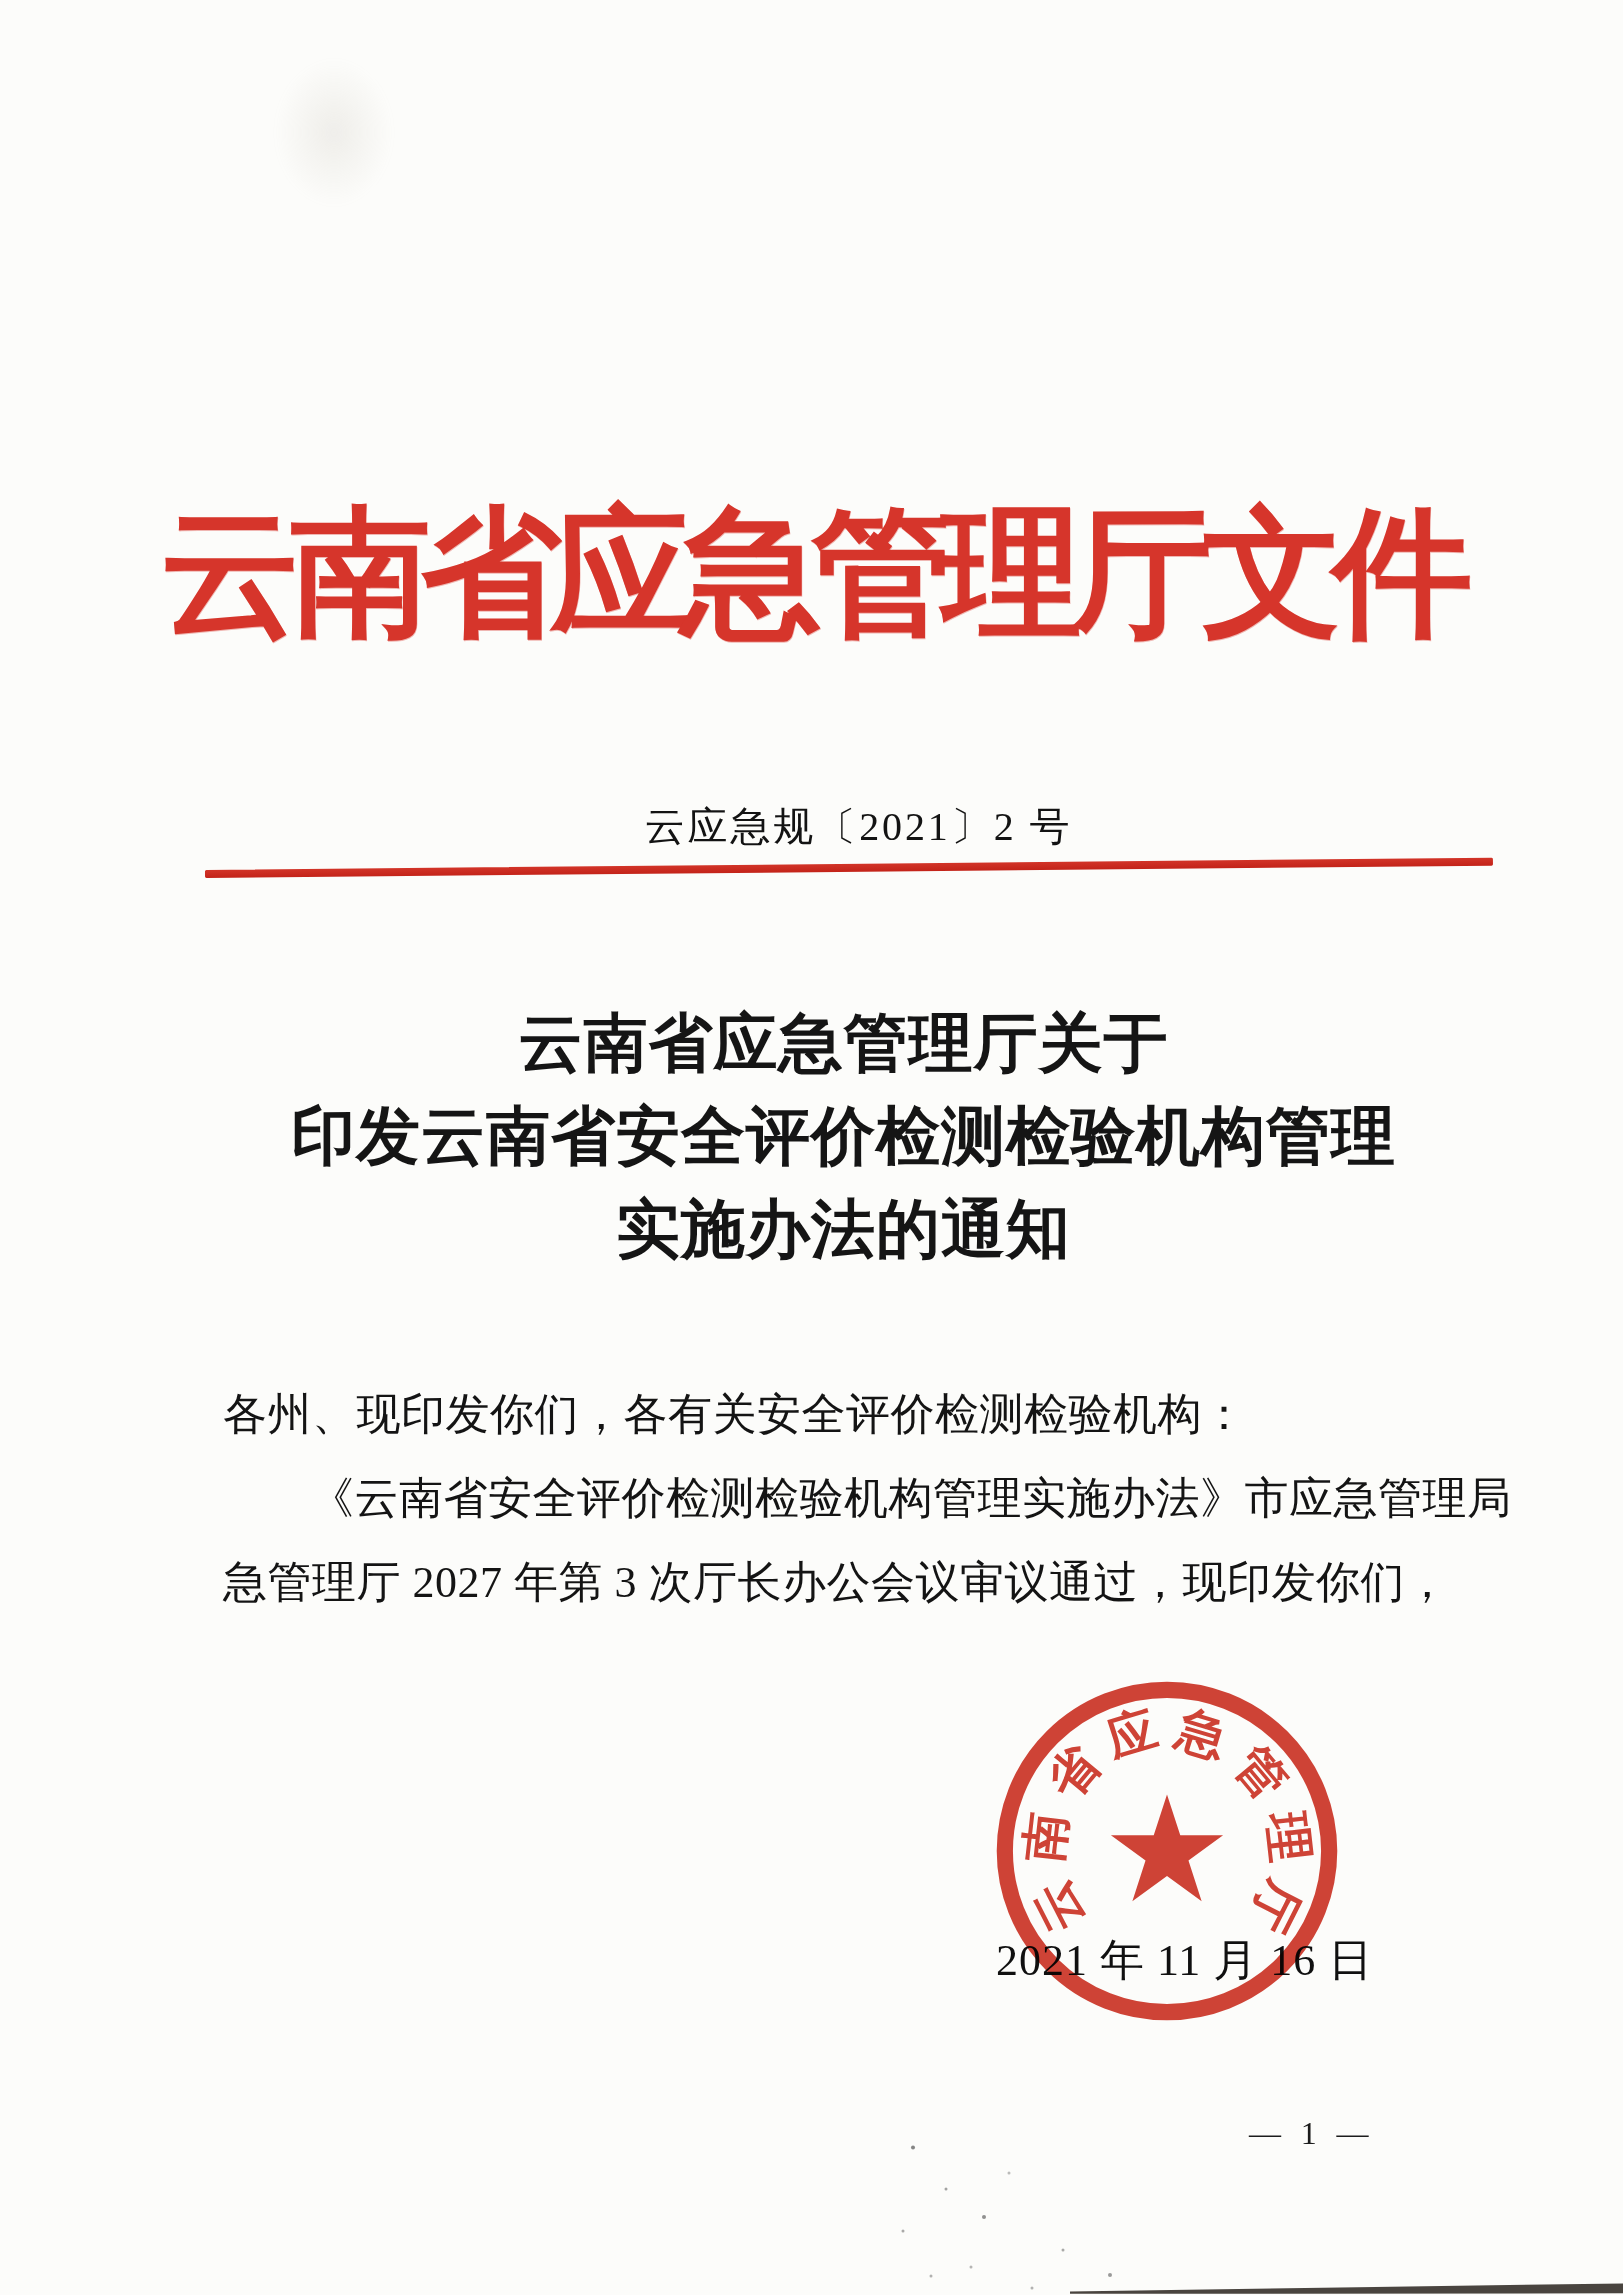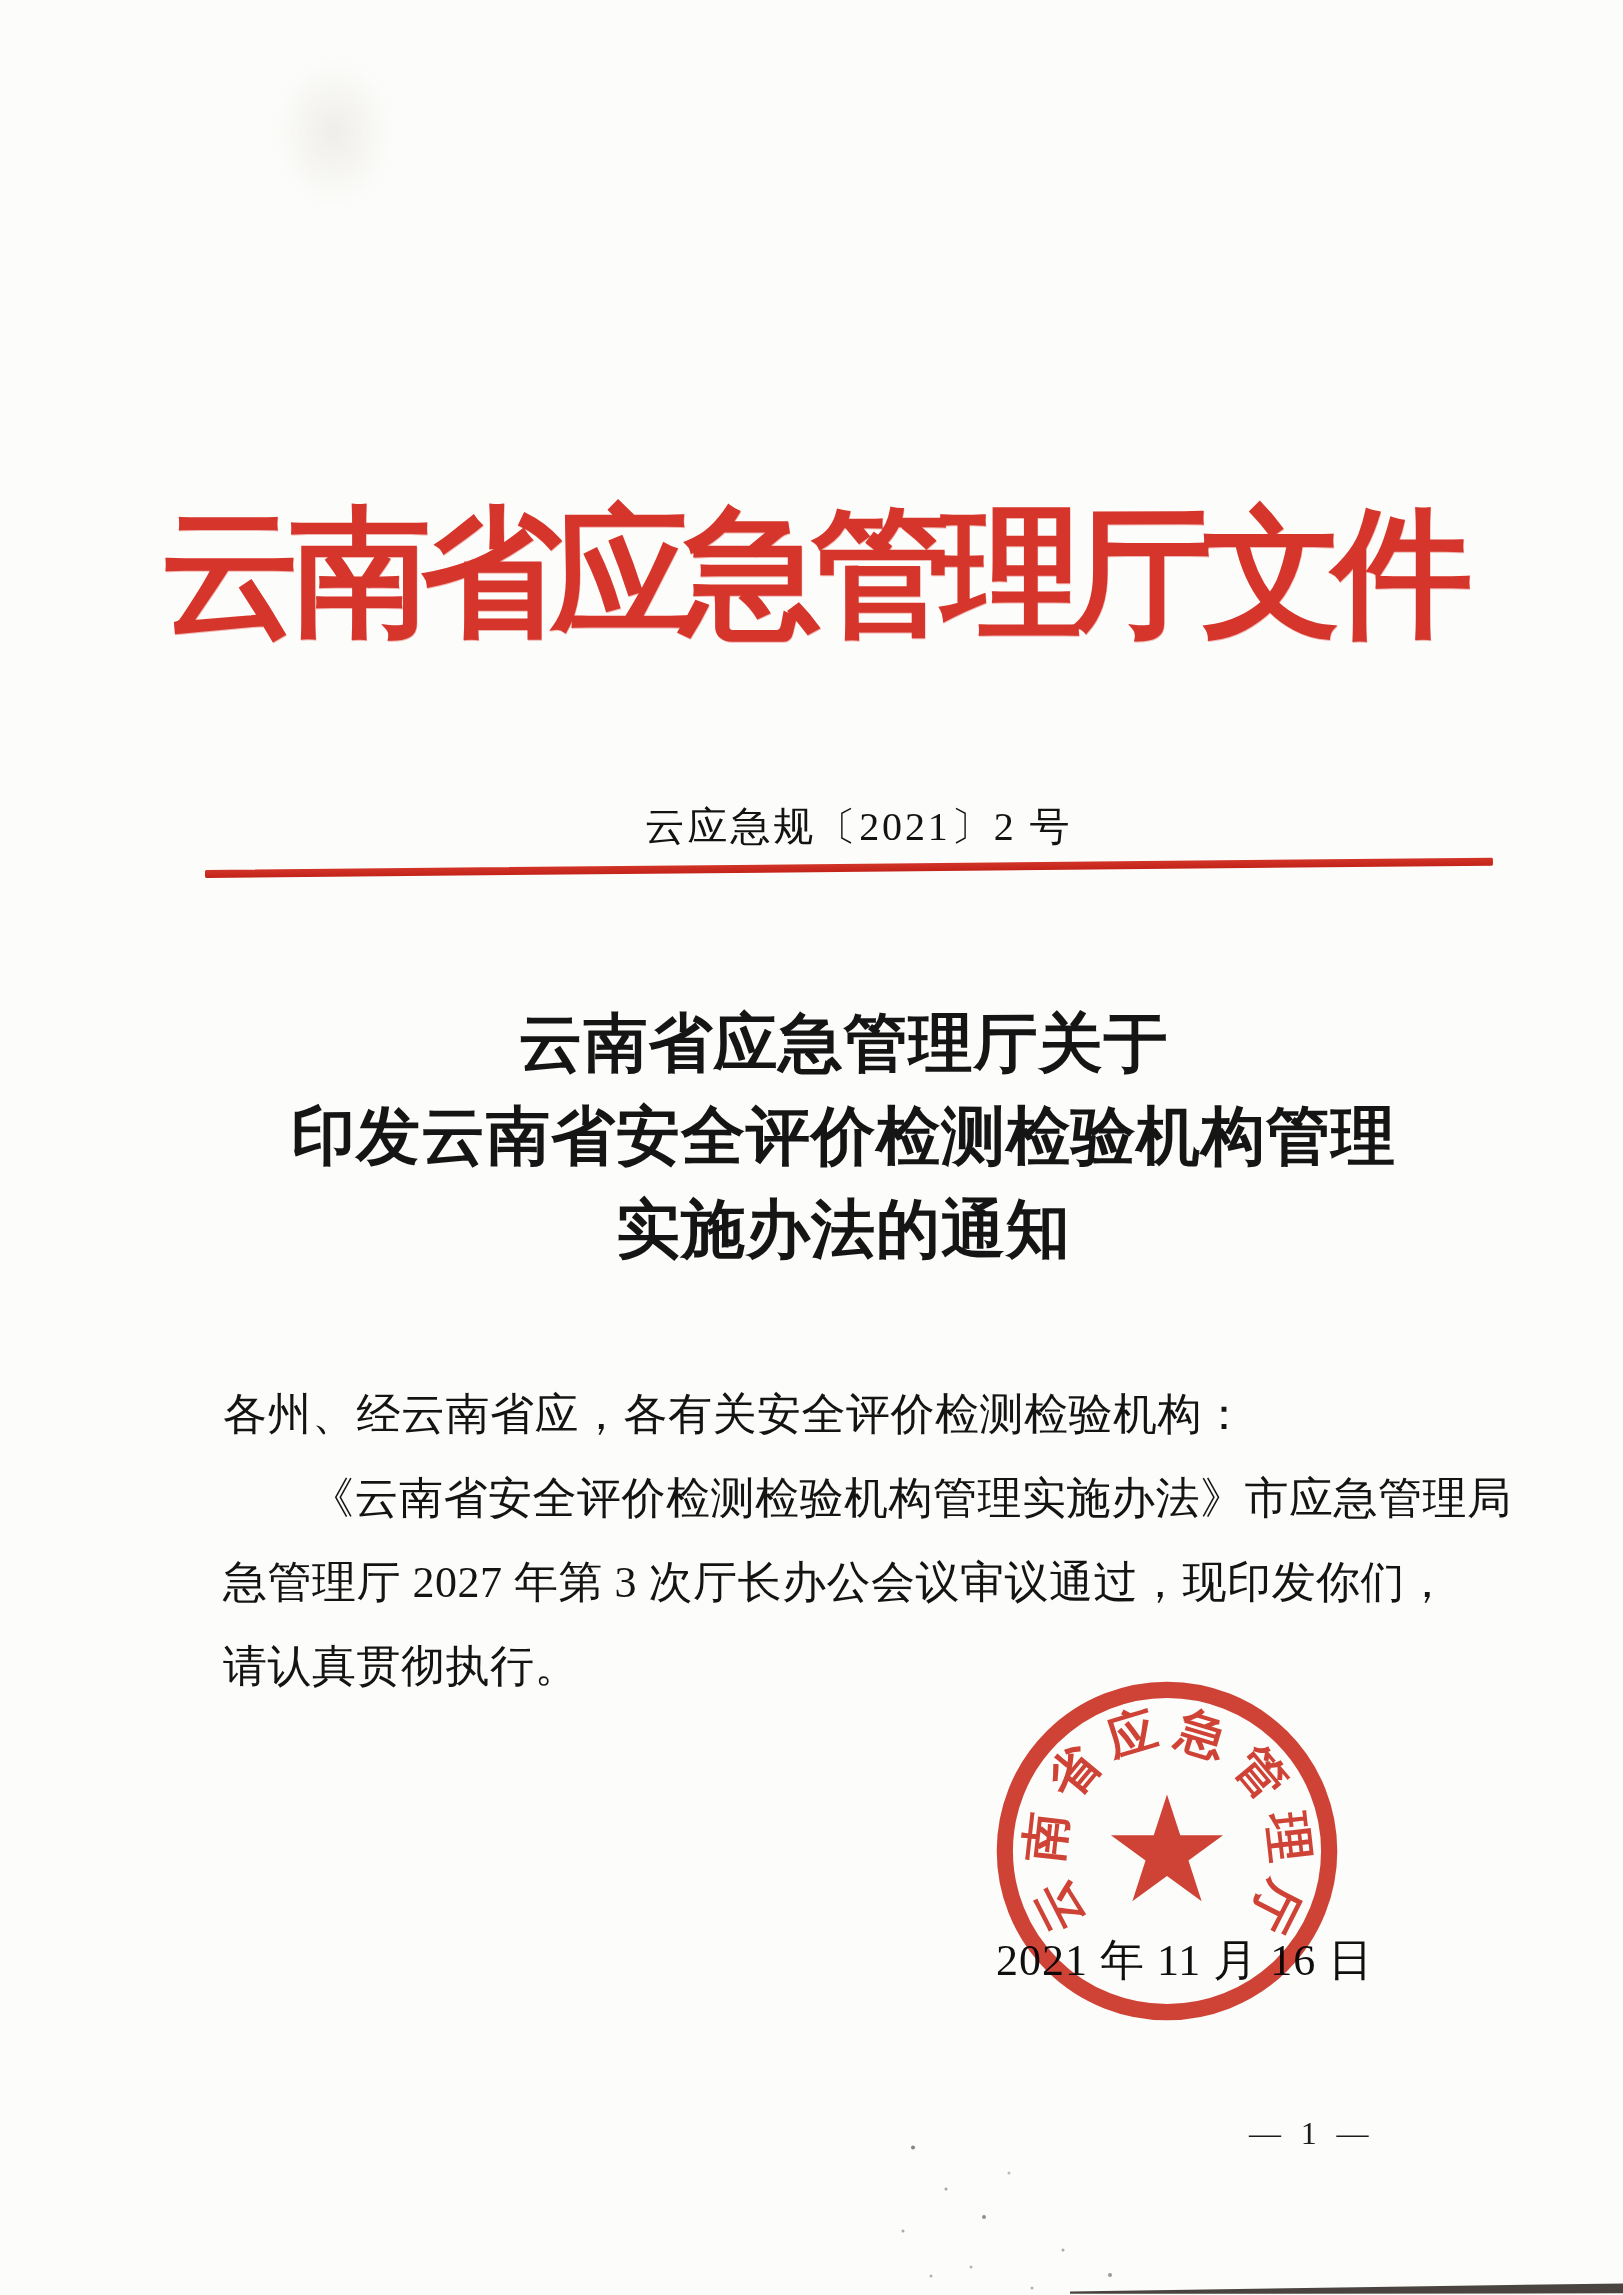--- a/index.html
+++ b/index.html
@@ -171,24 +171,23 @@
 
   <div class="red-divider"></div>
 
   <div class="doc-title">
     <div>云南省应急管理厅关于</div>
     <div>印发云南省安全评价检测检验机构管理</div>
     <div>实施办法的通知</div>
   </div>
 
   <div class="doc-body">
-    <div class="body-line">各州、经云南省应，各有关安全评价检测检验机构：</div>
+    <div class="body-line">各州、现印发你们，各有关安全评价检测检验机构：</div>
     <div class="body-line indent">《云南省安全评价检测检验机构管理实施办法》市应急管理局</div>
     <div class="body-line">急管理厅 2027 年第 3 次厅长办公会议审议通过，现印发你们，</div>
-    <div class="body-line">请认真贯彻执行。</div>
   </div>
 
   <div class="issue-date">2021 年 11 月 16 日</div>
 
   <svg class="seal-svg" viewBox="-350 -350 700 700" xmlns="http://www.w3.org/2000/svg">
     <ellipse cx="0" cy="0" rx="330" ry="328" fill="none" stroke-width="33" stroke="#ce382a"></ellipse>
     <polygon points="0,-120 27,-37.2 114.1,-37.1 43.7,14.2 70.5,97.1 0,46 -70.5,97.1 -43.7,14.2 -114.1,-37.1 -27,-37.2" transform="translate(0,5)" fill="#ce382a"></polygon>
     <text transform="translate(-221,112.6) rotate(-117)" dominant-baseline="central" fill="#ce382a">云</text>
     <text transform="translate(-246.4,-27.8) rotate(-83.6)" dominant-baseline="central" fill="#ce382a">南</text>
     <text transform="translate(-190.4,-158.9) rotate(-50.1)" dominant-baseline="central" fill="#ce382a">省</text>

